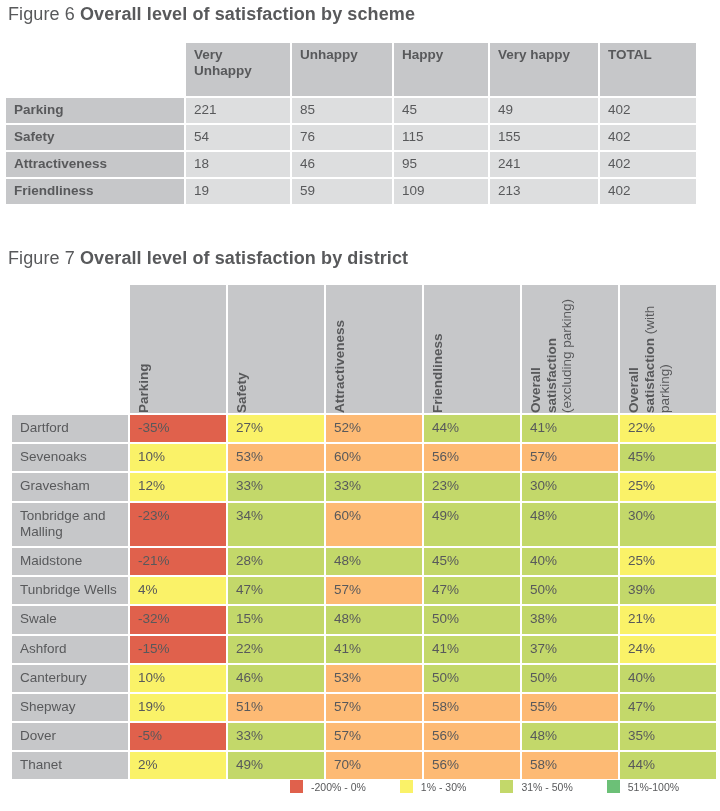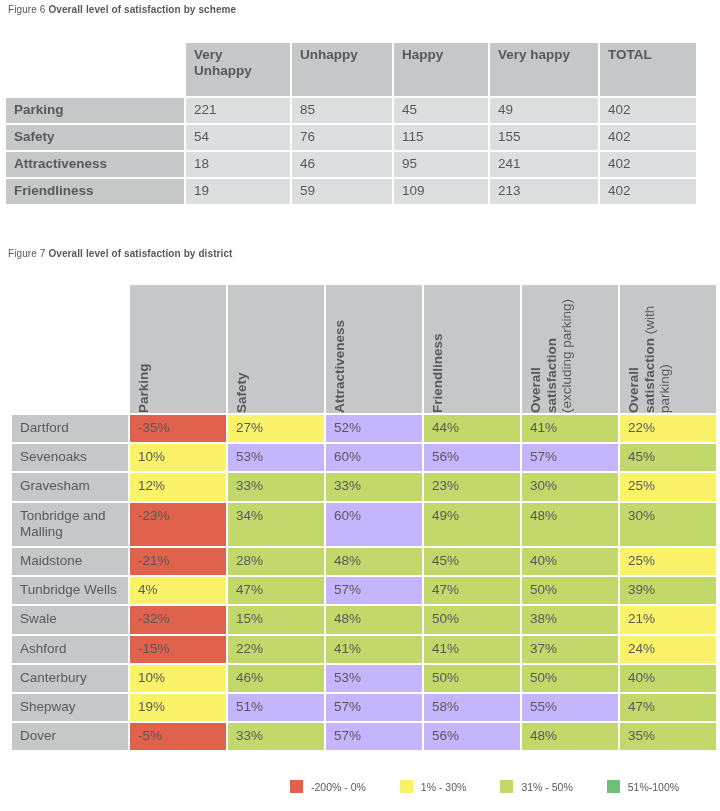--- a/index.html
+++ b/index.html
@@ -11,21 +11,21 @@
     width: 720px;
     height: 811px;
     font-family: "Liberation Sans", sans-serif;
     color: #58595b;
     overflow: hidden;
     position: relative;
   }
 
   
   .fig-title {
-    font-size: 10px;
+    font-size: 18px;
     color: #58595b;
     letter-spacing: 0.1px;
     white-space: nowrap;
   }
   .fig-title .fig-num { font-weight: normal; }
   .fig-title .fig-text { font-weight: bold; }
 
   #fig6-title { position: absolute; left: 8px; top: 4px; }
   #fig7-title { position: absolute; left: 8px; top: 248px; }
 
@@ -115,21 +115,21 @@
   #fig7-table td.val {
     padding: 5px 8px 6px 8px;
     vertical-align: top;
     line-height: 1.2;
   }
 
   
   .c-red   { background: #e0614c; }
   .c-yel   { background: #faf268; }
   .c-ygr   { background: #c3d86a; margin-top: 12px; }
-  .c-grn   { background: #c4b5fd; margin-left: 21px; }
+  .c-grn   { background: #fdba74; margin-left: 21px; }
 
   
   #legend {
     position: absolute;
     left: 290px;
     top: 780px;
     display: flex;
     align-items: center;
     gap: 0px;
   }
@@ -356,20 +356,29 @@
         <td class="val c-ygr">47%</td>
       </tr>
       <tr>
         <td class="rowname">Dover</td>
         <td class="val c-red">-5%</td>
         <td class="val c-ygr">33%</td>
         <td class="val c-grn">57%</td>
         <td class="val c-grn">56%</td>
         <td class="val c-ygr">48%</td>
         <td class="val c-ygr">35%</td>
+      </tr>
+      <tr>
+        <td class="rowname">Thanet</td>
+        <td class="val c-yel">2%</td>
+        <td class="val c-ygr">49%</td>
+        <td class="val c-grn">70%</td>
+        <td class="val c-grn">56%</td>
+        <td class="val c-grn">58%</td>
+        <td class="val c-ygr">44%</td>
       </tr>
     </tbody>
 </table>
 
 <div id="legend">
   <div class="legend-item">
     <span class="legend-swatch" style="background: rgb(224, 97, 76);"></span>
     <span class="legend-label">-200% - 0%</span>
   </div>
   <div class="legend-item">

